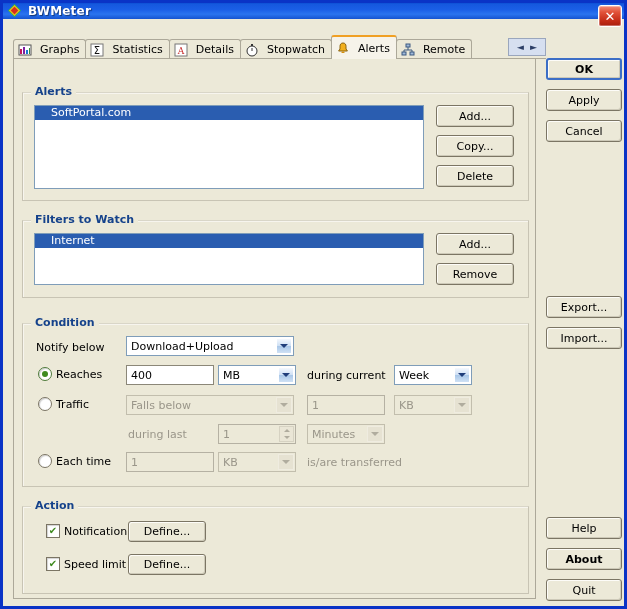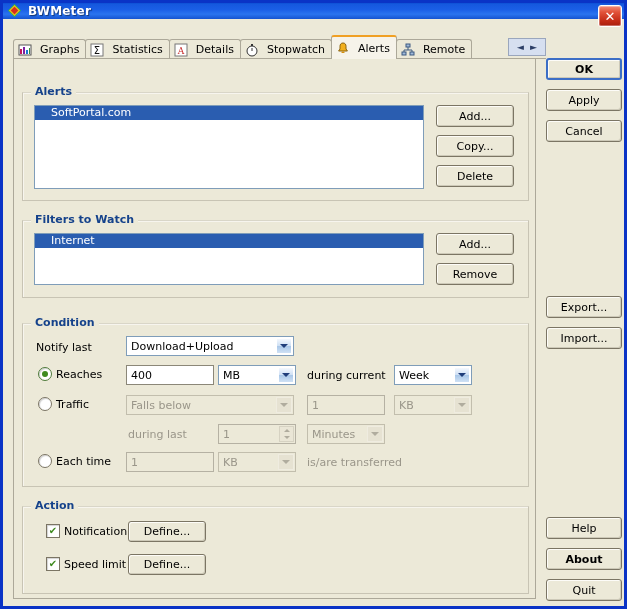--- a/index.html
+++ b/index.html
@@ -408,21 +408,21 @@
         </div>
 
         <div class="btn" style="left:414px; top:20px; width:78px; height:22px;">Add...</div>
         <div class="btn" style="left:414px; top:50px; width:78px; height:22px;">Remove</div>
       </div>
 
       <div class="group" style="left:8px; top:257px; width:507px; height:171px;">
         <div class="gb-border"></div>
         <div class="gb-title">Condition</div>
 
-        <div class="lbl" style="left:14px; top:25px;">Notify last</div>
+        <div class="lbl" style="left:14px; top:25px;">Notify below</div>
         <div class="combo" style="left:104px; top:20px; width:168px; height:20px;">
           <span>Download+Upload</span>
           <span class="arrow">
               <i></i>
             </span>
         </div>
 
         <div class="radio on" style="left:16px; top:51px;">
           <span class="mark"></span>
           <span class="tx">Reaches</span>

